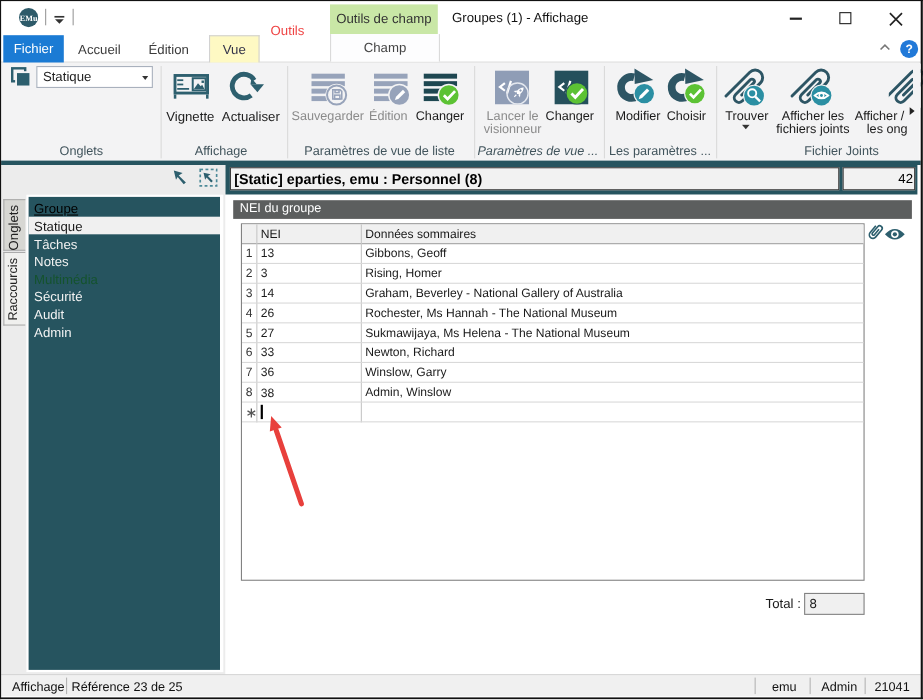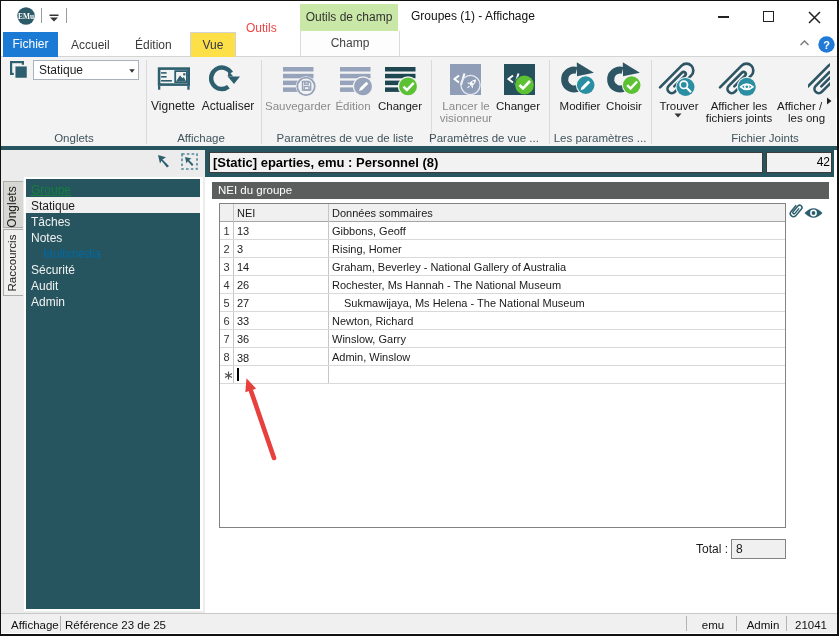--- a/index.html
+++ b/index.html
@@ -36,21 +36,21 @@
 <div class="abs" style="left:1px;top:56px;width:836px;height:1px;background:#d4d4d4;"></div>
 
 <div class="abs ctr" style="left:300px;top:4px;width:98px;height:27px;background:#c9e7a6;line-height:27px;color:#333;">Outils de champ</div>
 
 <div class="abs ctr" style="left:300px;top:31px;width:98px;height:25px;background:#fdfdfe;border-left:1px solid #dadada;border-right:1px solid #dadada;line-height:25px;color:#444;">Champ</div>
 
 <div class="abs ctr" style="left:3px;top:32px;width:55px;height:25px;background:#1b7bd4;color:#fff;line-height:25px;">Fichier</div>
 <div class="lbl" style="left:71px;top:38px;color:#3c3c3c;">Accueil</div>
 <div class="lbl" style="left:135px;top:38px;color:#3c3c3c;">Édition</div>
 
-<div class="abs ctr" style="left:190px;top:32px;width:46px;height:25px;background:#fde047;border:1px solid #d2d2d2;border-bottom:none;line-height:24px;color:#34344a;box-sizing:border-box;">Vue</div>
+<div class="abs ctr" style="left:190px;top:32px;width:46px;height:25px;background:#fef9c3;border:1px solid #d2d2d2;border-bottom:none;line-height:24px;color:#34344a;box-sizing:border-box;">Vue</div>
 <div class="lbl" style="left:246px;top:21px;color:#ef4444;">Outils</div>
 
 <svg class="abs" style="left:799px;top:39px;" width="11" height="8" viewBox="0 0 11 8">
   <path d="M1.5,6 L5.5,2 L9.5,6" stroke="#777" stroke-width="1.4" fill="none"></path>
 </svg>
 <svg class="abs" style="left:818px;top:36px;" width="17" height="17" viewBox="0 0 17 17">
   <circle cx="8.5" cy="8.5" r="8.2" fill="#2179d8"></circle>
   <text x="8.5" y="12.5" font-size="11" font-weight="bold" fill="#fff" text-anchor="middle" font-family="Liberation Sans,sans-serif">?</text>
 </svg>
 
@@ -58,21 +58,21 @@
 
 <div class="abs" style="left:146px;top:60px;width:1px;height:84px;background:#dadada;"></div>
 <div class="abs" style="left:261px;top:60px;width:1px;height:84px;background:#dadada;"></div>
 <div class="abs" style="left:431px;top:60px;width:1px;height:84px;background:#dadada;"></div>
 <div class="abs" style="left:549px;top:60px;width:1px;height:84px;background:#dadada;"></div>
 <div class="abs" style="left:651px;top:60px;width:1px;height:84px;background:#dadada;"></div>
 
 <div class="lbl" style="left:44px;top:132px;width:60px;text-align:center;font-size:11.5px;color:#41545c;">Onglets</div>
 <div class="lbl" style="left:161px;top:132px;width:80px;text-align:center;font-size:11.5px;color:#41545c;">Affichage</div>
 <div class="lbl" style="left:275px;top:132px;width:140px;text-align:center;font-size:11.5px;color:#41545c;">Paramètres de vue de liste</div>
-<div class="lbl" style="left:429px;top:132px;width:120px;font-size:11.5px;color:#41545c;">Paramètres de vue ...</div>
+<div class="lbl" style="left:429px;top:132px;width:120px;text-align:center;font-size:11.5px;color:#41545c;font-style:italic;">Paramètres de vue ...</div>
 <div class="lbl" style="left:540px;top:132px;width:120px;text-align:center;font-size:11.5px;color:#41545c;">Les paramètres ...</div>
 <div class="lbl" style="left:715px;top:132px;width:100px;text-align:center;font-size:11.5px;color:#41545c;">Fichier Joints</div>
 <div class="abs" style="left:830px;top:58px;width:7px;height:40px;background:#f3f3f4;z-index:3;"></div>
 
 <svg class="abs" style="left:826px;top:97px;z-index:4;" width="6" height="8" viewBox="0 0 6 8">
       <path d="M1,0.5 L5.5,4 L1,7.5 Z" fill="#222"></path>
     </svg>
 
 <svg class="abs" style="left:10px;top:61px;" width="19" height="20" viewBox="0 0 19 20">
   <rect x="1.1" y="1.1" width="11.8" height="11.8" fill="none" stroke="#2d5f6e" stroke-width="2.2"></rect>
@@ -240,26 +240,26 @@
 
 <div class="abs" style="left:1px;top:177px;width:204px;height:436px;background:#ececec;"></div>
 
 <div class="abs" style="left:3px;top:181px;width:20px;height:47px;background:#d7d7d3;border:1px solid #ababab;border-right:none;box-sizing:border-box;"></div>
 <div class="abs" style="left:3px;top:229px;width:20px;height:67px;background:#f0f0ee;border:1px solid #ababab;border-right:none;box-sizing:border-box;"></div>
 <div class="lbl" style="left:-11px;top:200px;transform:rotate(-90deg);transform-origin:center;width:46px;text-align:center;color:#222;">Onglets</div>
 <div class="lbl" style="left:-20px;top:257px;transform:rotate(-90deg);transform-origin:center;width:64px;text-align:center;color:#222;font-size:11.5px;">Raccourcis</div>
 
 <div class="abs" style="left:24px;top:177px;width:179px;height:434px;background:#fff;"></div>
 <div class="abs" style="left:26px;top:179px;width:174px;height:430px;background:#26545f;"></div>
-<div class="lbl" style="left:31px;top:183px;color:#15803d;text-decoration:underline;">Groupe</div>
+<div class="lbl" style="left:31px;top:183px;color:#000000;text-decoration:underline;">Groupe</div>
 <div class="abs" style="left:26px;top:197px;width:174px;height:16px;background:#f0f0f0;"></div>
 <div class="lbl" style="left:31px;top:199px;color:#1a1a1a;">Statique</div>
 <div class="lbl" style="left:31px;top:215px;color:#f2f2f2;">Tâches</div>
 <div class="lbl" style="left:31px;top:231px;color:#f2f2f2;">Notes</div>
-<div class="lbl" style="left:31px;top:247px;color:#0369a1;margin-left:12px;">Multimédia</div>
+<div class="lbl" style="left:31px;top:247px;color:#14532d;">Multimédia</div>
 <div class="lbl" style="left:31px;top:263px;color:#f2f2f2;">Sécurité</div>
 <div class="lbl" style="left:31px;top:279px;color:#f2f2f2;">Audit</div>
 <div class="lbl" style="left:31px;top:295px;color:#f2f2f2;">Admin</div>
 
 <div class="abs" style="left:205px;top:177px;width:632px;height:436px;background:#fff;"></div>
 
 <div class="abs" style="left:212px;top:182px;width:617px;height:17px;background:#5c5e5e;"></div>
 <div class="lbl" style="left:218px;top:184px;font-size:11.5px;color:#fff;">NEI du groupe</div>
 
 <svg class="abs" style="left:787px;top:202px;" width="18" height="19" viewBox="0 0 18 19">
@@ -295,21 +295,21 @@
       <div class="lbl" style="left:220px;top:261px;width:13px;text-align:center;color:#333;font-size:11px;">3</div>
       <div class="lbl" style="left:237px;top:261px;color:#1a1a1a;font-size:11px;">14</div>
       <div class="lbl" style="left:332px;top:261px;color:#1a1a1a;font-size:11px;">Graham, Beverley - National Gallery of Australia</div>
       <div class="abs" style="left:220px;top:276px;width:565px;height:18px;border-bottom:1px solid #d9d9d9;box-sizing:border-box;"></div>
       <div class="lbl" style="left:220px;top:279px;width:13px;text-align:center;color:#333;font-size:11px;">4</div>
       <div class="lbl" style="left:237px;top:279px;color:#1a1a1a;font-size:11px;">26</div>
       <div class="lbl" style="left:332px;top:279px;color:#1a1a1a;font-size:11px;">Rochester, Ms Hannah - The National Museum</div>
       <div class="abs" style="left:220px;top:294px;width:565px;height:18px;border-bottom:1px solid #d9d9d9;box-sizing:border-box;"></div>
       <div class="lbl" style="left:220px;top:297px;width:13px;text-align:center;color:#333;font-size:11px;">5</div>
       <div class="lbl" style="left:237px;top:297px;color:#1a1a1a;font-size:11px;">27</div>
-      <div class="lbl" style="left:332px;top:297px;color:#1a1a1a;font-size:11px;margin-left:12px;">Sukmawijaya, Ms Helena - The National Museum</div>
+      <div class="lbl" style="left:332px;top:297px;color:#1a1a1a;font-size:11px;">Sukmawijaya, Ms Helena - The National Museum</div>
       <div class="abs" style="left:220px;top:312px;width:565px;height:18px;border-bottom:1px solid #d9d9d9;box-sizing:border-box;"></div>
       <div class="lbl" style="left:220px;top:315px;width:13px;text-align:center;color:#333;font-size:11px;">6</div>
       <div class="lbl" style="left:237px;top:315px;color:#1a1a1a;font-size:11px;">33</div>
       <div class="lbl" style="left:332px;top:315px;color:#1a1a1a;font-size:11px;">Newton, Richard</div>
       <div class="abs" style="left:220px;top:330px;width:565px;height:18px;border-bottom:1px solid #d9d9d9;box-sizing:border-box;"></div>
       <div class="lbl" style="left:220px;top:333px;width:13px;text-align:center;color:#333;font-size:11px;">7</div>
       <div class="lbl" style="left:237px;top:333px;color:#1a1a1a;font-size:11px;">36</div>
       <div class="lbl" style="left:332px;top:333px;color:#1a1a1a;font-size:11px;">Winslow, Garry</div>
       <div class="abs" style="left:220px;top:348px;width:565px;height:18px;border-bottom:1px solid #d9d9d9;box-sizing:border-box;"></div>
       <div class="lbl" style="left:220px;top:351px;width:13px;text-align:center;color:#333;font-size:11px;">8</div>

